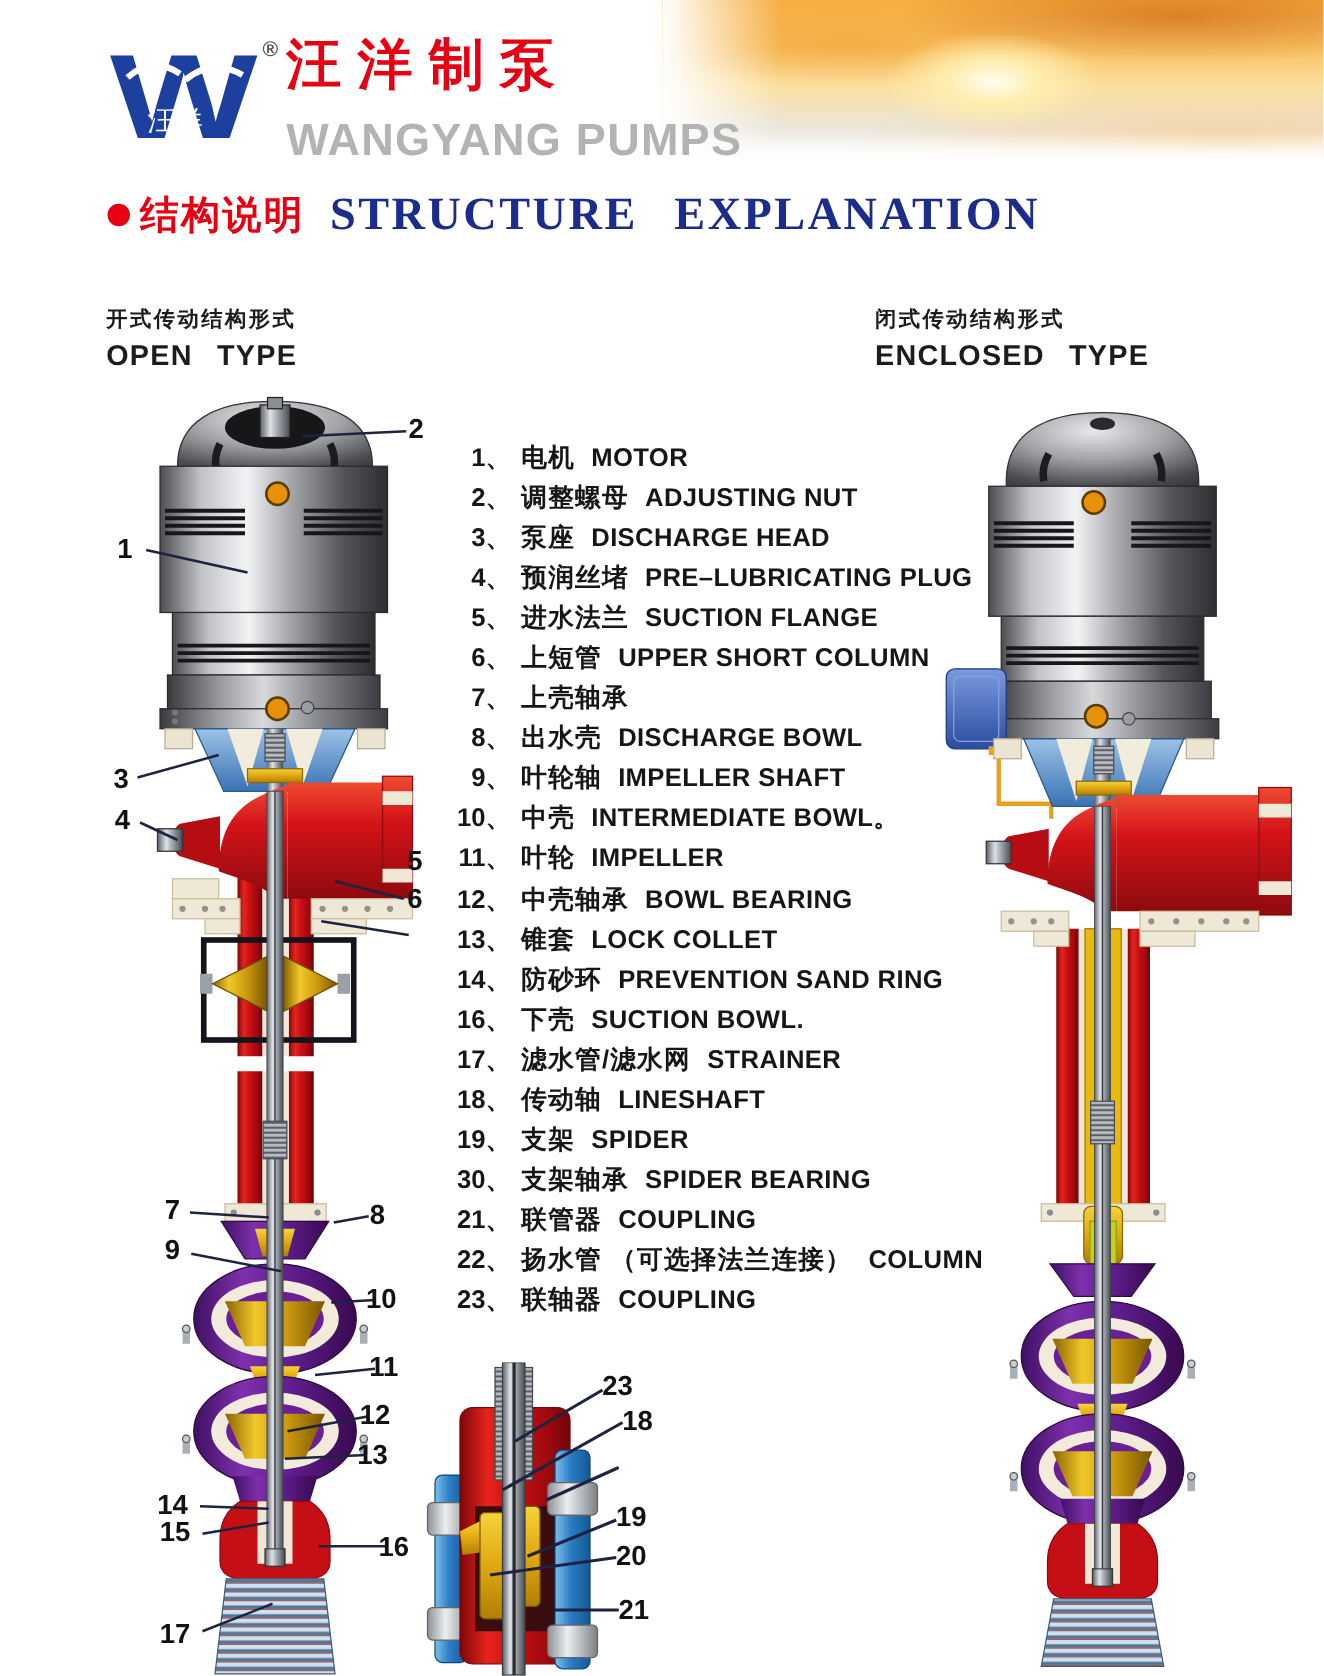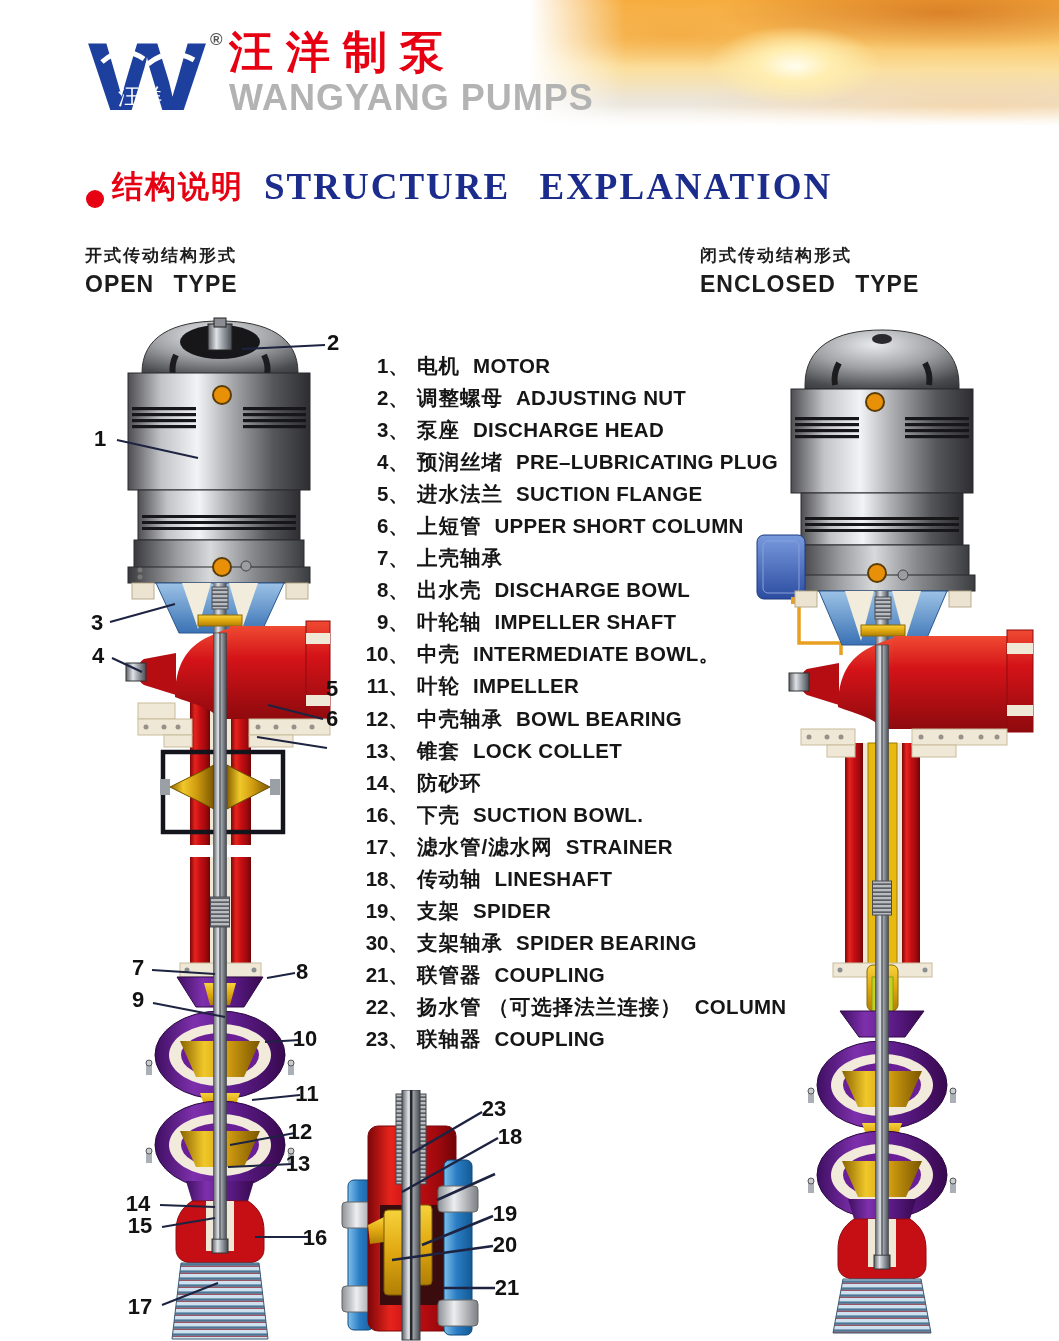--- a/index.html
+++ b/index.html
@@ -13,23 +13,23 @@
       linear-gradient(0deg,#fff 0%,rgba(255,255,255,0) 16%),
       radial-gradient(ellipse 120px 55px at 50% 52%, #fffdf0 0%, #ffeeb0 30%, rgba(255,220,120,0) 72%),
       radial-gradient(ellipse 320px 55px at 78% 10%, rgba(190,80,8,0.50) 0%, rgba(200,100,15,0) 70%),
       radial-gradient(ellipse 260px 45px at 28% 28%, rgba(238,150,40,0.45) 0%, rgba(238,150,40,0) 70%),
       radial-gradient(ellipse 400px 60px at 85% 90%, rgba(250,200,130,0.6) 0%, rgba(250,200,130,0) 75%),
       linear-gradient(180deg,#f6ac3e 0%,#f9c465 32%,#fbdf9e 55%,#ebe5da 80%,#f7f5f1 100%);}
   .logo{position:absolute;left:88px;top:32px;width:150px;height:88px;}
   .reg{position:absolute;left:122px;top:-2px;font-size:17px;color:#555;font-weight:bold;}
   .brand{position:absolute;left:229px;top:28px;}
   .brand-cn{font-size:44px;font-weight:bold;color:#e60012;letter-spacing:13px;line-height:48px;}
-  .brand-en{font-size:36px;font-weight:bold;color:#b3b3b3;letter-spacing:1px;line-height:40px;margin-top:2px;}
+  .brand-en{font-size:36px;font-weight:bold;color:#b3b3b3;letter-spacing:1px;line-height:40px;margin-top:16px;}
   
-  .section-title{position:absolute;left:86px;top:165px;display:flex;align-items:flex-end;}
+  .section-title{position:absolute;left:86px;top:150px;display:flex;align-items:center;}
   .bullet{width:18px;height:18px;border-radius:50%;background:#e60012;display:inline-block;}
   .st-cn{font-size:31px;font-weight:bold;color:#e60012;margin-left:8px;letter-spacing:2px;}
   .st-en{font-size:37px;font-weight:bold;color:#1b2c8c;margin-left:20px;letter-spacing:2px;word-spacing:18px;
          font-family:"Liberation Serif","DejaVu Serif",serif;}
   
   .subtitle{position:absolute;color:#1c1c1c;font-weight:bold;line-height:28px;}
   .sub-left{left:85px;top:242px;}
   .sub-right{left:700px;top:242px;}
   .sub-cn{font-size:17px;letter-spacing:2px;}
   .sub-en{font-size:23px;letter-spacing:1px;word-spacing:12px;}
@@ -243,20 +243,21 @@
 
       <div class="part-row">
         <span class="part-num">13、</span>
         <span class="part-cn">锥套</span>
         <span class="part-en">LOCK COLLET</span>
       </div>
 
       <div class="part-row">
         <span class="part-num">14、</span>
         <span class="part-cn">防砂环</span>
+        <span class="part-en">PREVENTION SAND RING</span>
       </div>
 
 
       <div class="part-row">
         <span class="part-num">16、</span>
         <span class="part-cn">下壳</span>
         <span class="part-en">SUCTION BOWL.</span>
       </div>
 
       <div class="part-row">

